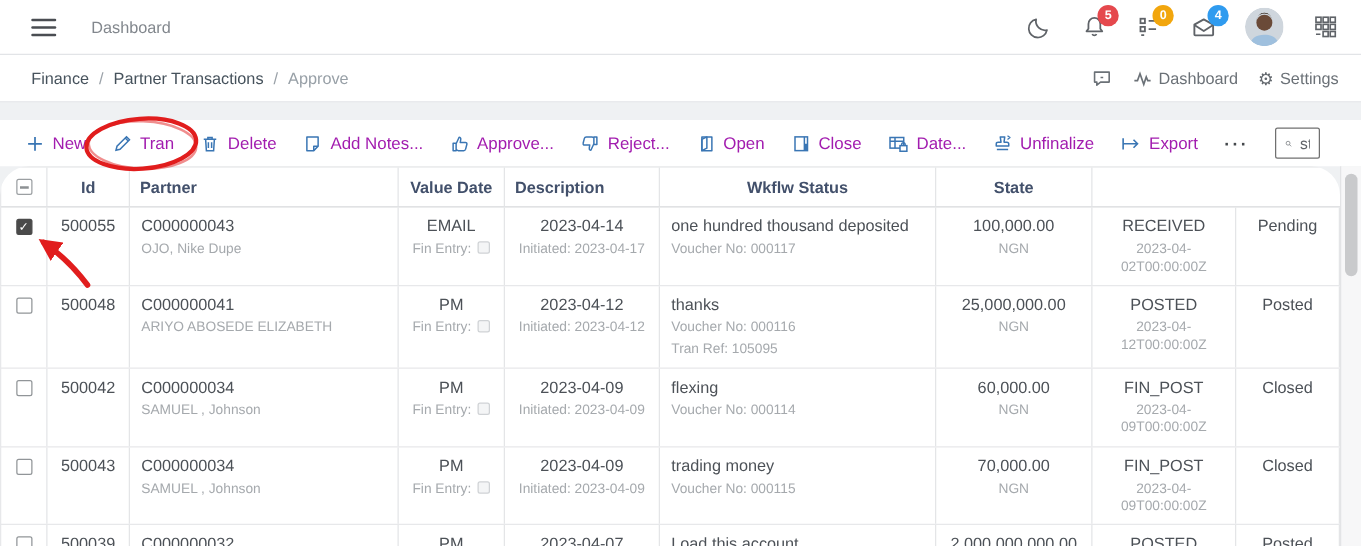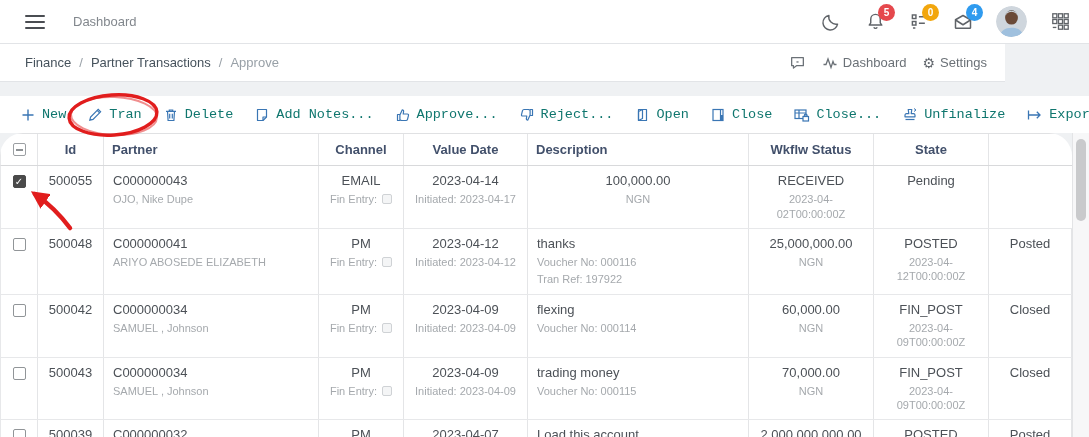--- a/index.html
+++ b/index.html
@@ -13,34 +13,34 @@
   .hamburger { width:20px; height:14px; display:flex; flex-direction:column; justify-content:space-between; cursor:pointer; }
   .hamburger span { display:block; height:2px; background:#4a4d52; border-radius:1px; }
   .topbar-title { margin-left:28px; font-size:13px; color:#82878d; }
   .topbar-right { margin-left:auto; display:flex; align-items:center; gap:22px; padding-right:18px; height:44px; }
   .tb-ic { position:relative; width:22px; height:22px; display:flex; align-items:center; justify-content:center; }
   .badge { position:absolute; top:-7px; right:-9px; min-width:17px; height:17px; border-radius:9px;
            color:#fff; font-size:10px; font-weight:bold; display:flex; align-items:center; justify-content:center; padding:0 3px; }
   .avatar { width:31px; height:31px; border-radius:50%; overflow:hidden; display:block; }
 
   
-  .crumbbar { position:absolute; top:44px; left:0; width:1005px; height:38px; background:#fff;
+  .crumbbar { position:absolute; top:44px; left:0; width:1089px; height:38px; background:#fff;
               border-bottom:1px solid #e2e4e7; display:flex; align-items:center; padding:0 18px 0 25px; }
   .crumbs { display:flex; align-items:center; gap:8px; font-size:13px; }
   .crumb { color:#46525c; }
   .crumb-sep { color:#9aa1a8; }
   .crumb-current { color:#98a0a7; }
   .crumb-actions { margin-left:auto; display:flex; align-items:center; gap:16px; font-size:13px; color:#6b7177; }
   .crumb-action { display:flex; align-items:center; gap:5px; cursor:pointer; }
   .gear-glyph { font-size:14px; color:#63686e; line-height:1; }
 
   
   .toolbar { position:absolute; top:96px; left:0; width:1089px; height:37px; background:#fff;
              display:flex; align-items:center; padding:0 14px 0 20px; gap:21px; }
-  .tbtn { display:flex; align-items:center; gap:6px; font-size:13.5px; color:#0f766e; cursor:pointer; white-space:nowrap;font-family:Liberation Mono, monospace; }
+  .tbtn { display:flex; align-items:center; gap:6px; font-size:13.5px; color:#a21caf; cursor:pointer; white-space:nowrap; }
   .tbtn svg { flex:none; }
   .overflow-btn { font-weight:bold; color:#44484c; letter-spacing:2px; font-size:14px; cursor:pointer; }
   .searchbox { margin-left:auto; width:158px; height:25px; border:1px solid #707070; border-radius:2px;
                display:flex; align-items:center; padding:0 7px; gap:6px; background:#fff; }
   .searchbox input { border:none; outline:none; width:100%; font-size:12.5px; color:#333;
                      font-family:"Liberation Sans", sans-serif; }
   .searchbox input::placeholder { color:#5f6368; }
   .filter-group { display:flex; align-items:center; gap:5px; margin-left:16px; cursor:pointer; }
 
   
@@ -226,21 +226,21 @@
         </svg>
       <span>Close</span>
     </div>
     <div class="tbtn">
       <svg width="17" height="16" viewBox="0 0 17 16" fill="none" stroke="#3a76b4" stroke-width="1.2">
           <rect x="2" y="3" width="11" height="8.5"></rect>
           <path d="M2 6h11M6 3v8.5"></path>
           <rect x="10" y="9.5" width="5.5" height="4.5" fill="#fff" stroke="#3a76b4"></rect>
           <path d="M11.3 9.5V8.6a1.4 1.4 0 0 1 2.8 0v.9"></path>
         </svg>
-      <span>Close...</span>
+      <span>Date...</span>
     </div>
     <div class="tbtn">
       <svg width="16" height="16" viewBox="0 0 16 16" fill="none" stroke="#3a76b4" stroke-width="1.2" stroke-linejoin="round">
           <path d="M6.2 2.5h3.6l-.6 4.2h2.3c.9 0 1.5.6 1.5 1.5v1.6h-10V8.2c0-.9.6-1.5 1.5-1.5h2.3z"></path>
           <path d="M3.5 12.5h9"></path>
           <path d="M12 1.5l2 1.5-2 1.5" stroke-width="1"></path>
         </svg>
       <span>Unfinalize</span>
     </div>
     <div class="tbtn">
@@ -267,21 +267,20 @@
 
   </div>
 
   <div class="tablewrap">
     <div class="thead">
       <div class="hcell center">
           <span class="cb-ind"></span>
         </div>
       <div class="hcell center">Id</div>
       <div class="hcell">Partner</div>
-      <div class="hcell center">Channel</div>
       <div class="hcell center">Value Date</div>
       <div class="hcell">Description</div>
       <div class="hcell center">Wkflw Status</div>
       <div class="hcell center">State</div>
     </div>
     <div id="table-body">
     <div class="trow">
       <div class="cell chk">
             <span class="cb checked">✓</span>
           </div>
@@ -291,20 +290,25 @@
         <div class="secondary">OJO, Nike Dupe</div>
       </div>
       <div class="cell center">
         <div class="primary">EMAIL</div>
         <div class="secondary"><span class="lbl">Fin Entry:</span><span class="mini-cb"></span></div>
       </div>
       <div class="cell center">
         <div class="primary">2023-04-14</div>
         <div class="secondary"><span class="lbl">Initiated:</span><span>2023-04-17</span></div>
       </div>
+      <div class="cell">
+        <div class="primary">one hundred thousand deposited</div>
+        <div class="secondary"><span class="lbl">Voucher No:</span><span>000117</span></div>
+
+      </div>
       <div class="cell center">
         <div class="primary">100,000.00</div>
         <div class="secondary">NGN</div>
       </div>
       <div class="cell center">
         <div class="primary">RECEIVED</div>
         <div class="secondary">2023-04-02T00:00:00Z</div>
       </div>
       <div class="cell center">
         <div class="primary">Pending</div>
@@ -324,21 +328,21 @@
         <div class="primary">PM</div>
         <div class="secondary"><span class="lbl">Fin Entry:</span><span class="mini-cb"></span></div>
       </div>
       <div class="cell center">
         <div class="primary">2023-04-12</div>
         <div class="secondary"><span class="lbl">Initiated:</span><span>2023-04-12</span></div>
       </div>
       <div class="cell">
         <div class="primary">thanks</div>
         <div class="secondary"><span class="lbl">Voucher No:</span><span>000116</span></div>
-        <div class="secondary tran-line"><span class="lbl">Tran Ref:</span><span>197922</span></div>
+        <div class="secondary tran-line"><span class="lbl">Tran Ref:</span><span>105095</span></div>
       </div>
       <div class="cell center">
         <div class="primary">25,000,000.00</div>
         <div class="secondary">NGN</div>
       </div>
       <div class="cell center">
         <div class="primary">POSTED</div>
         <div class="secondary">2023-04-12T00:00:00Z</div>
       </div>
       <div class="cell center">

